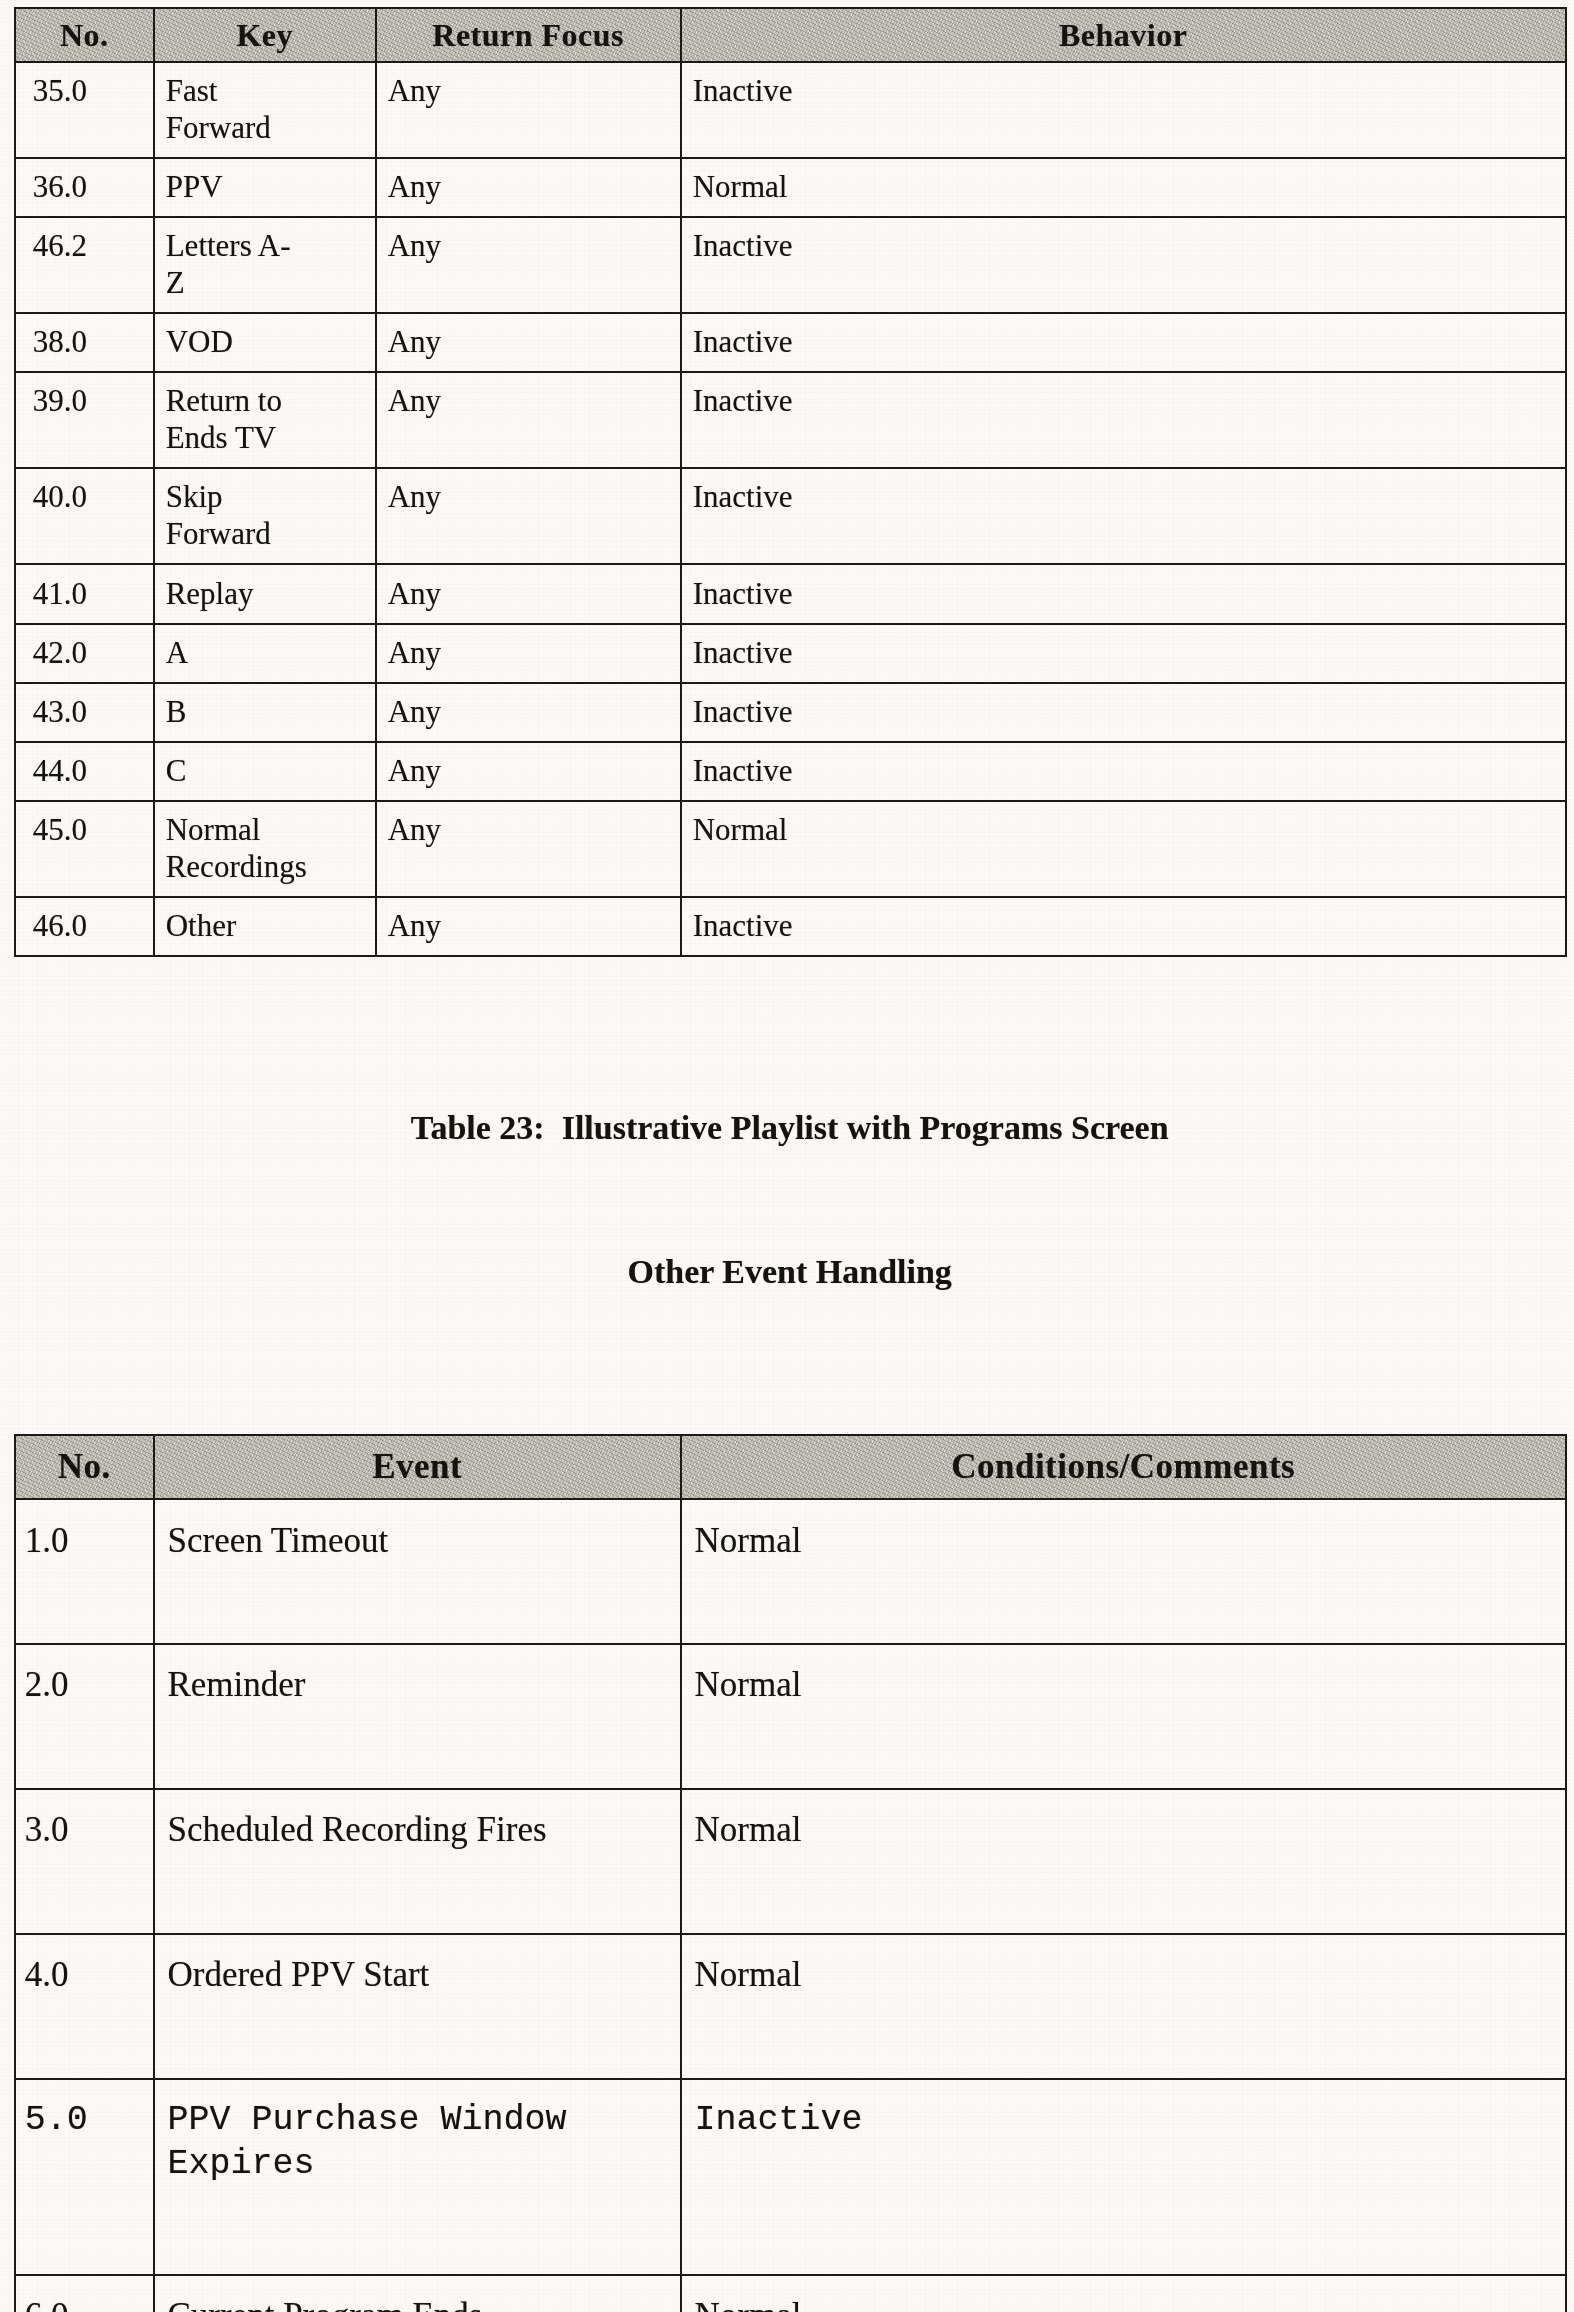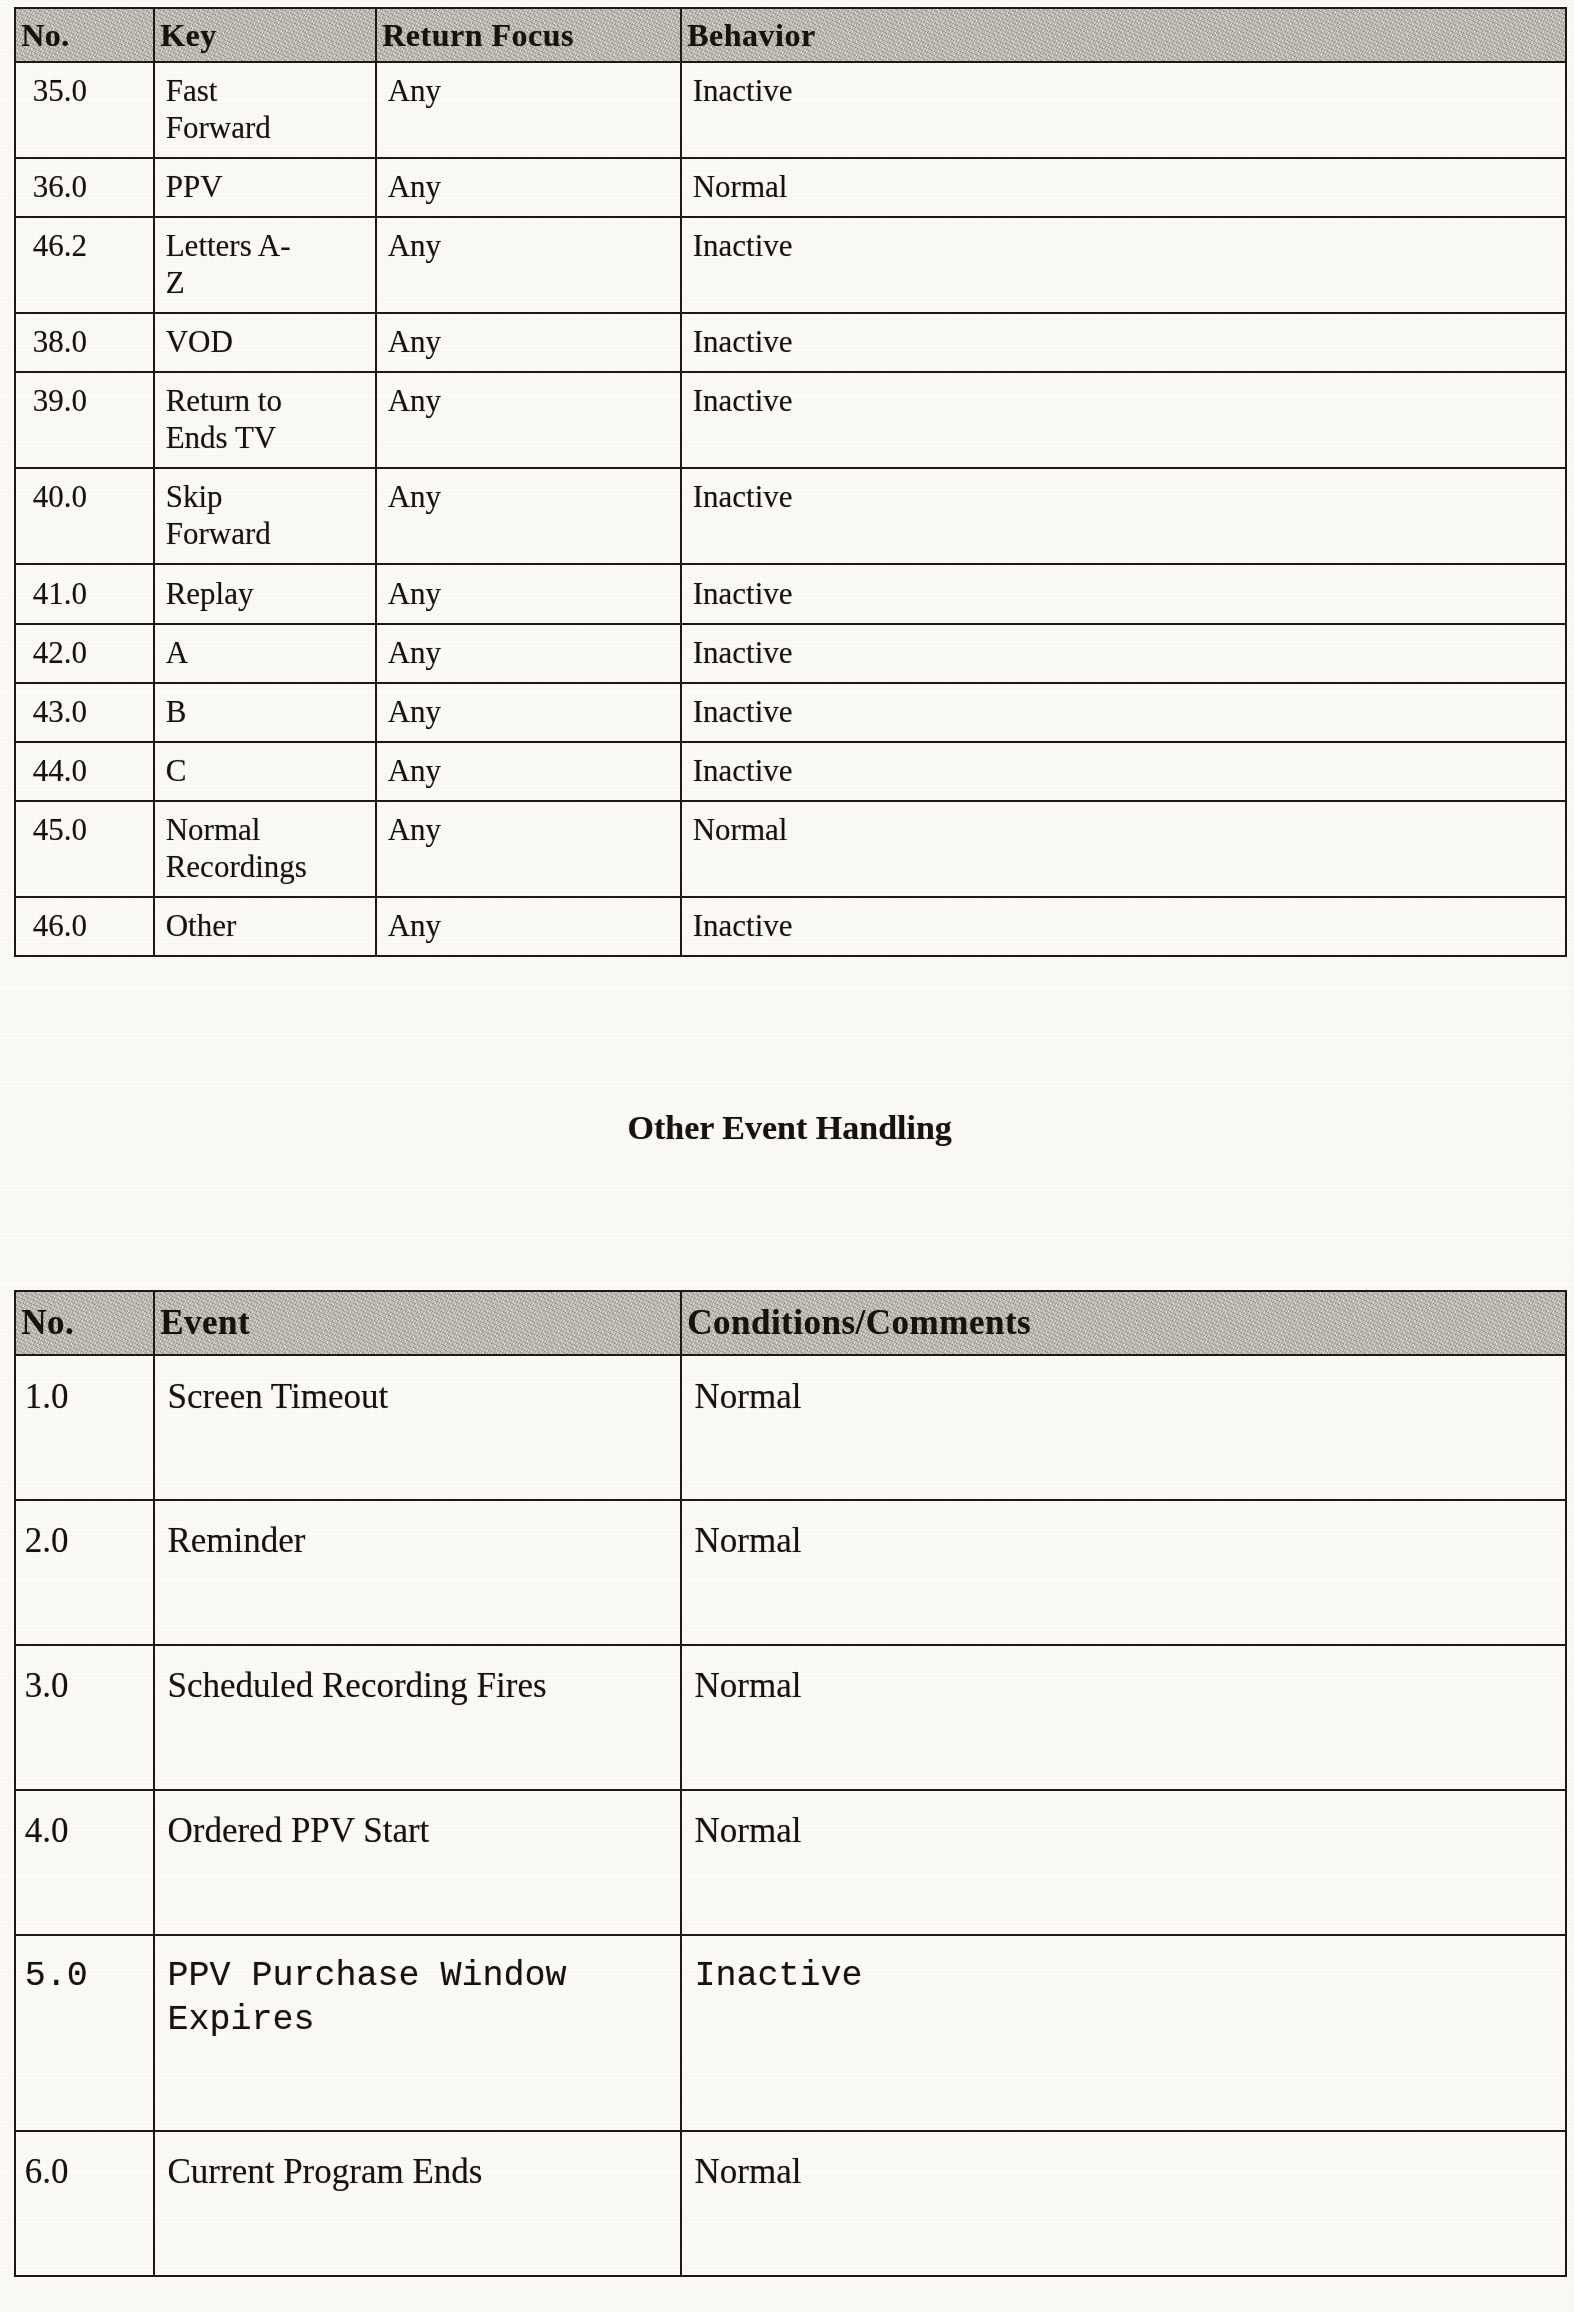--- a/index.html
+++ b/index.html
@@ -41,21 +41,21 @@
     text-shadow:0 0 0.9px rgba(35,30,22,0.45);
   }
   table{border:0.9px solid var(--border);}
   thead th{
     background-color:var(--header-bg);
     background-image:
       repeating-linear-gradient(25deg, rgba(50,48,44,0.22) 0 0.9px, transparent 0.9px 3.7px),
       repeating-linear-gradient(115deg, rgba(45,43,40,0.16) 0 0.9px, transparent 0.9px 2.7px),
       repeating-linear-gradient(70deg, rgba(255,255,255,0.40) 0 0.9px, transparent 0.9px 4.6px);
     font-weight:bold;
-    text-align:left;
+    text-align:center;
     vertical-align:middle;
     letter-spacing:0.5px;
   }
   
   .t1{font-size:31px;line-height:37px;}
   .t1 thead th{font-size:32px;padding:7.3px 5.5px;}
   .t1 td{padding:9.1px 11px 11px 11px;}
   .t1 col.c-no{width:139px;}
   .t1 col.c-key{width:222px;}
   .t1 col.c-focus{width:305px;}
@@ -178,20 +178,21 @@
         <tr>
           <td>46.0</td>
           <td>Other</td>
           <td>Any</td>
           <td>Inactive</td>
         </tr>
       </tbody>
   </table>
 
   <div class="caption">
+    <div>Table 23:  Illustrative Playlist with Programs Screen</div>
     <div>Other Event Handling</div>
   </div>
 
   <table class="t2">
     <colgroup>
       <col class="c-no">
         <col class="c-event">
         <col class="c-cond">
     </colgroup>
     <thead>

